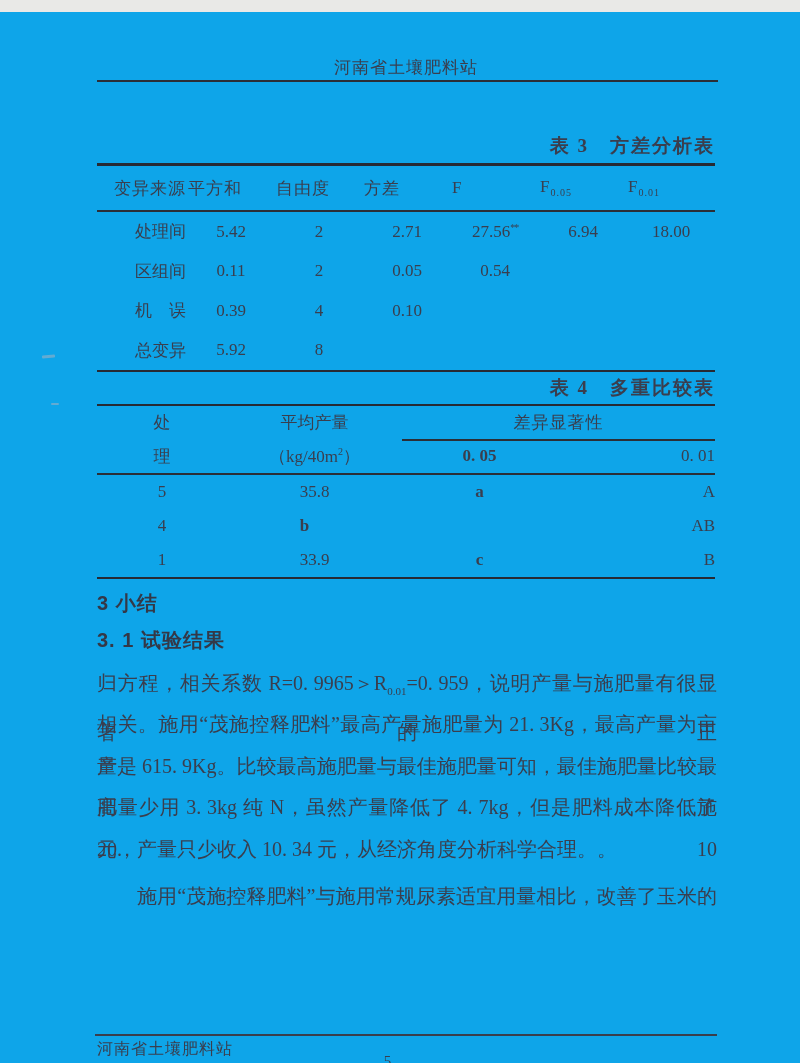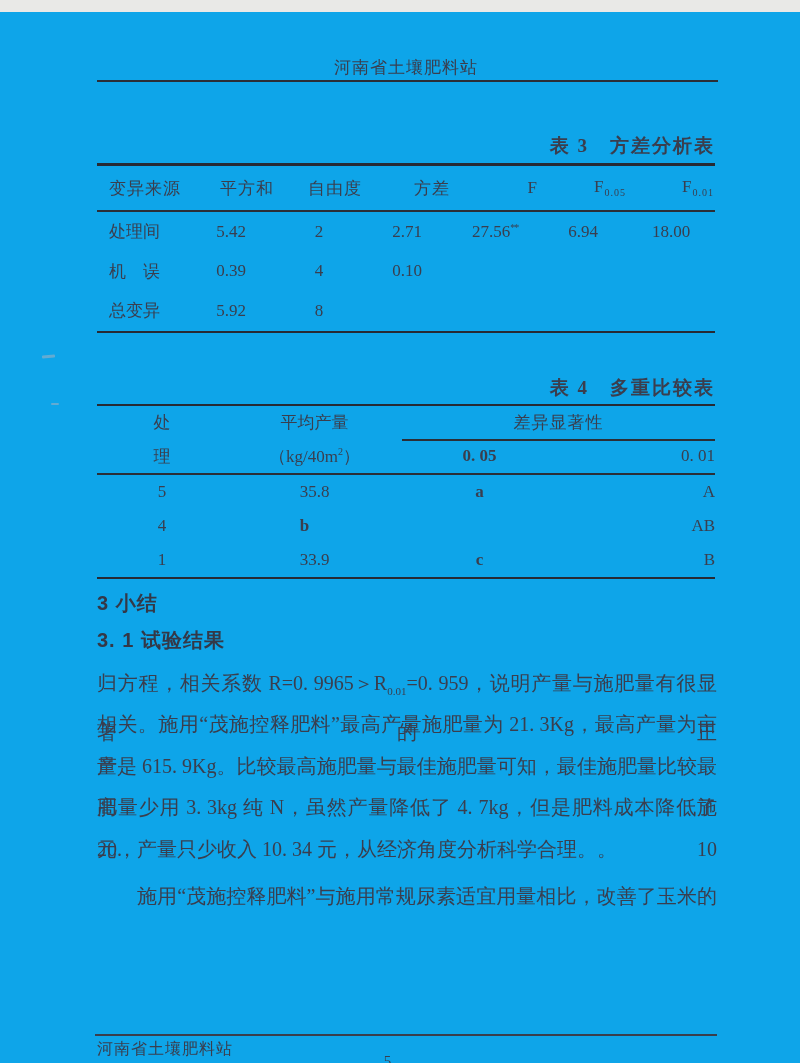--- a/index.html
+++ b/index.html
@@ -19,23 +19,23 @@
   
   .tcap{position:absolute; left:97px; width:618px; text-align:right;
     font-size:19px; font-weight:600; letter-spacing:2px;}
   .t3cap{top:121px;} .t4cap{top:363px;}
   
   table.t3{position:absolute; left:97px; top:151px; width:618px;
     border-collapse:collapse; table-layout:fixed;
     border-top:3px solid #272a33; border-bottom:2.5px solid #272a33;
     font-size:17px;}
   table.t3 th{font-weight:normal; height:42px; border-bottom:2px solid #2b2e37;
-    text-align:right; vertical-align:middle; letter-spacing:1px;}
+    text-align:left; vertical-align:middle; letter-spacing:1px;}
   table.t3 td{height:37.5px; text-align:center; vertical-align:middle;}
-  table.t3 th.first, table.t3 td.first{text-align:left; padding-left:12px;}
+  table.t3 th.first, table.t3 td.first{text-align:right; padding-left:12px;}
   table.t3 sub{font-size:10px;}
   table.t3 sup{font-size:10px; vertical-align:6px; letter-spacing:-1px;}
   
   .t4{position:absolute; left:97px; top:392px; width:618px;
     border-top:2.5px solid #272a33; border-bottom:2.5px solid #272a33;
     font-size:17px;}
   .t4 .row{display:flex; align-items:center;}
   .t4 .c1{width:130px; text-align:center;}
   .t4 .c2{width:175px; text-align:center;}
   .t4 .c3{width:155px; text-align:center;font-weight:bold;}
@@ -102,20 +102,29 @@
       <tr>
         <td class="first">处理间</td>
         <td>5.42</td>
         <td>2</td>
         <td>2.71</td>
         <td>27.56<sup>**</sup></td>
         <td>6.94</td>
         <td>18.00</td>
       </tr>
       <tr>
+        <td class="first">区组间</td>
+        <td>0.11</td>
+        <td>2</td>
+        <td>0.05</td>
+        <td>0.54</td>
+        <td></td>
+        <td></td>
+      </tr>
+      <tr>
         <td class="first">机　误</td>
         <td>0.39</td>
         <td>4</td>
         <td>0.10</td>
         <td></td>
         <td></td>
         <td></td>
       </tr>
       <tr>
         <td class="first">总变异</td>

